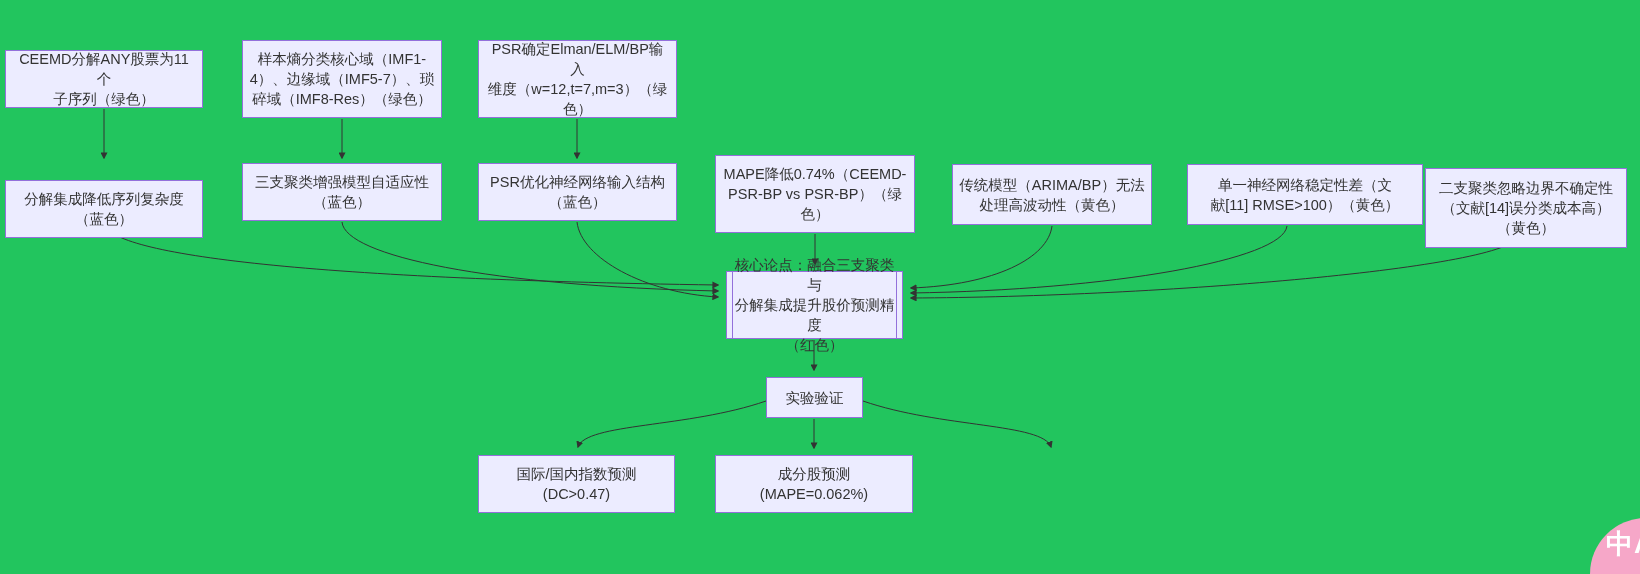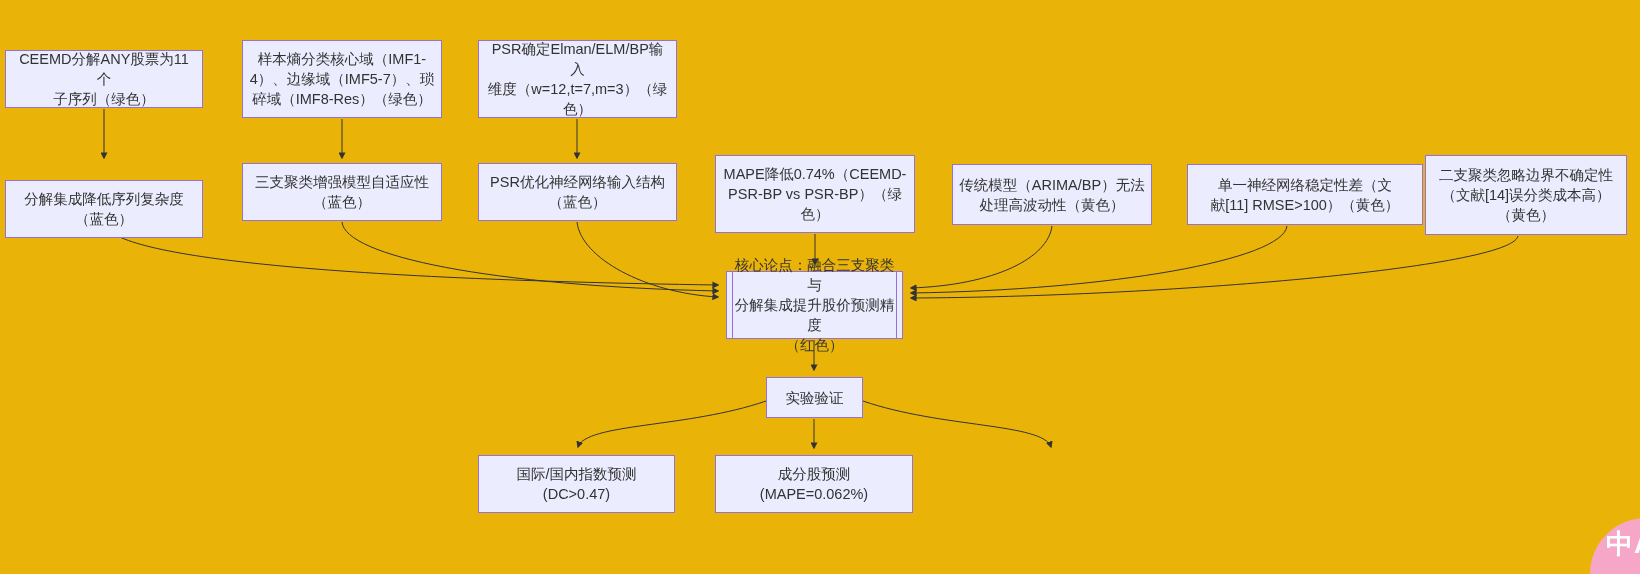--- a/index.html
+++ b/index.html
@@ -1,20 +1,20 @@
 <!DOCTYPE html>
 <html><head>
 <meta charset="utf-8">
 <style>
   html,body{margin:0;padding:0;background:#ffffff;}
   .stage{
     position:relative;
     width:1640px;height:574px;
     overflow:hidden;
-    background:#eab308;
+    background:#22c55e;
     font-family:"Liberation Sans","DejaVu Sans",sans-serif;
   }
   .edges{position:absolute;left:0;top:0;width:1640px;height:574px;pointer-events:none;}
   .node{
     position:absolute;
     box-sizing:border-box;
     background:#ECECFF;
     border:1px solid #9370DB;
     color:#333333;
     font-size:14.5px;
@@ -28,21 +28,21 @@
   .n-a1{left:5px;top:50px;width:198px;height:58px;}
   .n-a2{left:242px;top:40px;width:200px;height:78px;}
   .n-a3{left:478px;top:40px;width:199px;height:78px;}
   
   .n-b1{left:5px;top:180px;width:198px;height:58px;}
   .n-b2{left:242px;top:163px;width:200px;height:58px;}
   .n-b3{left:478px;top:163px;width:199px;height:58px;}
   .n-b4{left:715px;top:155px;width:200px;height:78px;}
   .n-b5{left:952px;top:164px;width:200px;height:61px;}
   .n-b6{left:1187px;top:164px;width:236px;height:61px;}
-  .n-b7{left:1425px;top:155px;width:202px;height:80px;}
+  .n-b7{left:1425px;top:168px;width:202px;height:80px;}
   
   .n-core{left:726px;top:271px;width:177px;height:68px;}
   .n-core::before,.n-core::after{
     content:"";position:absolute;top:0;bottom:0;width:0;
     border-left:1px solid #9370DB;
   }
   .n-core::before{left:5px;}
   .n-core::after{right:5px;}
   
   .n-exp{left:766px;top:377px;width:97px;height:41px;}

